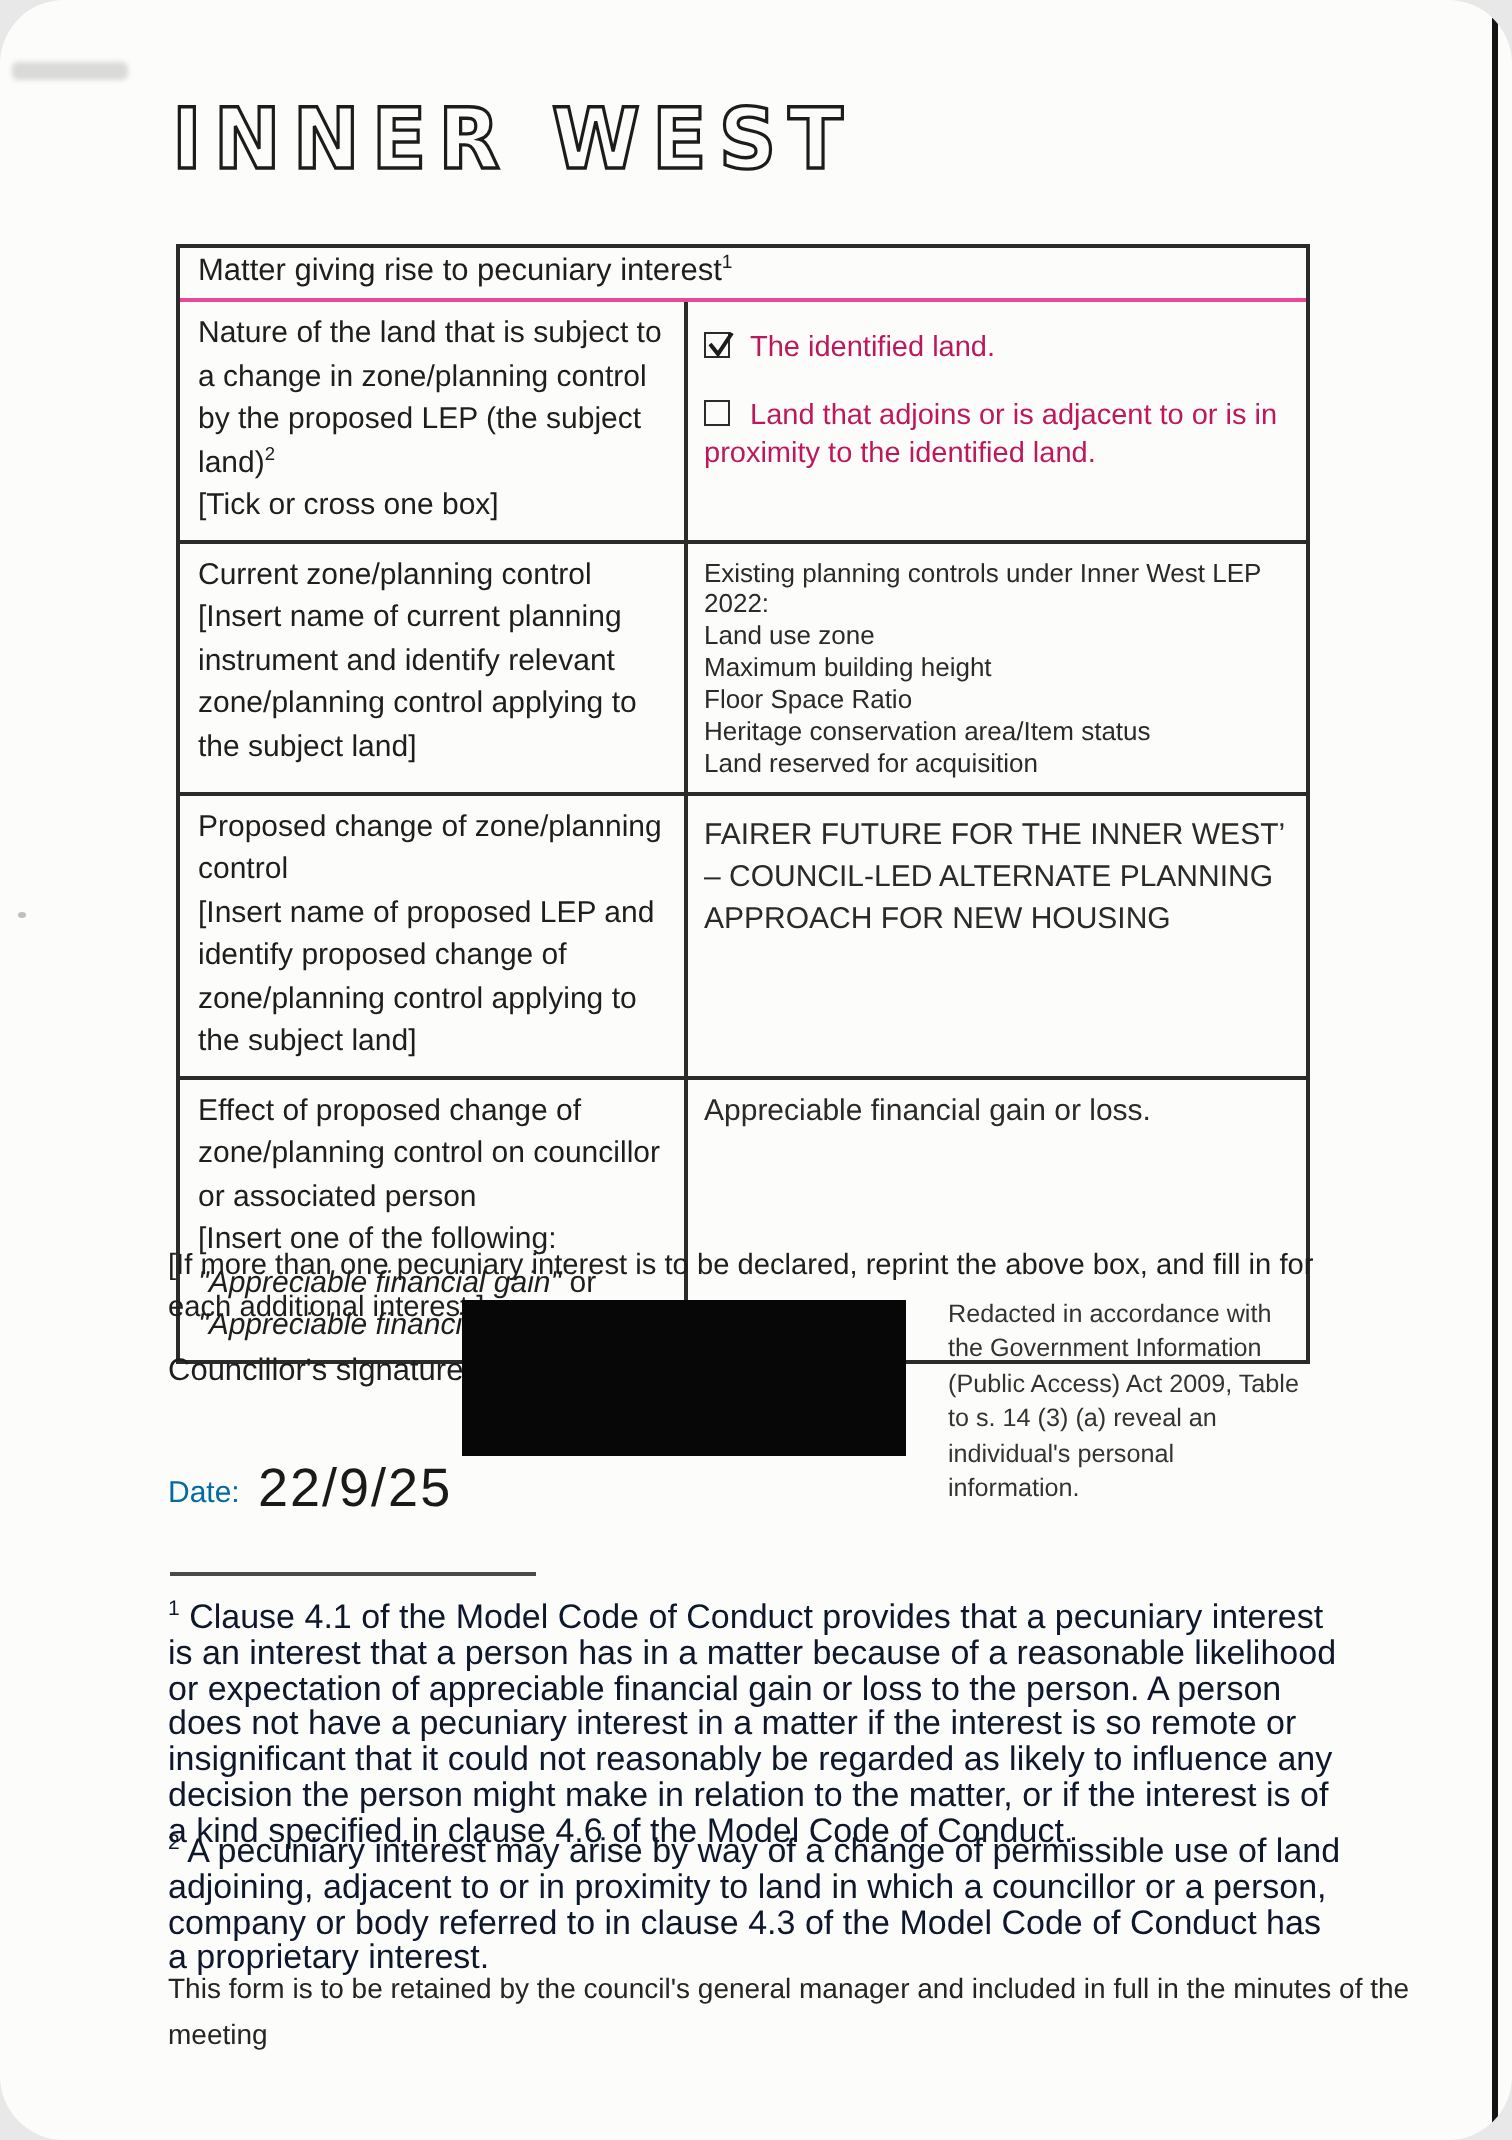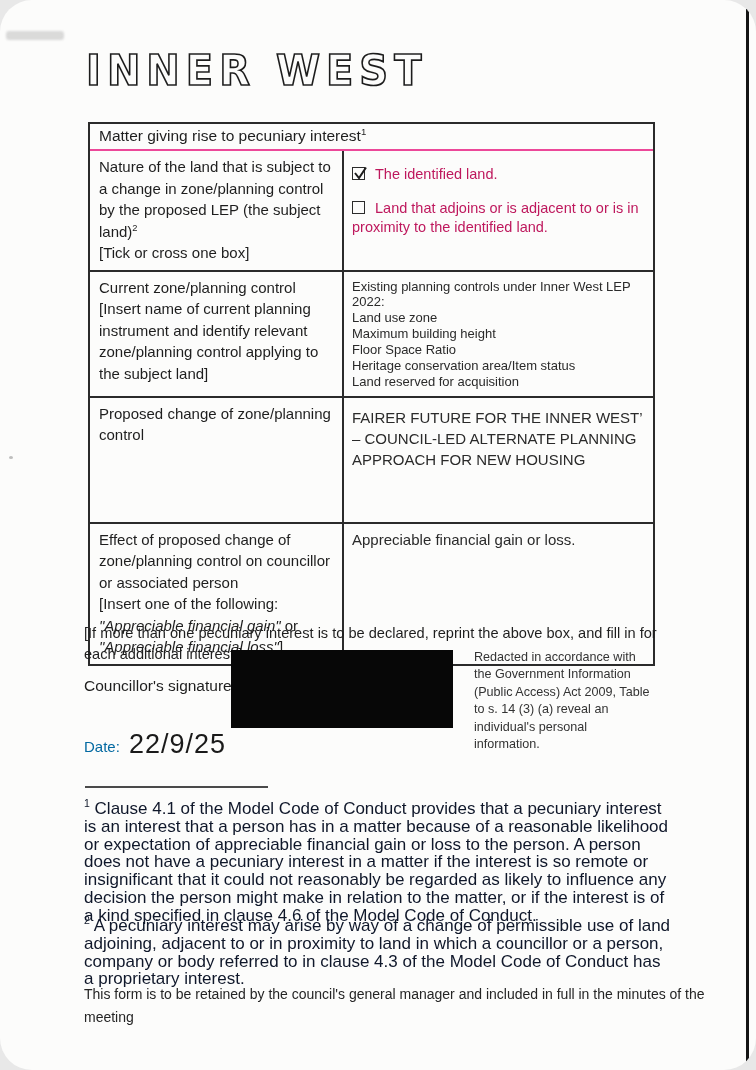--- a/index.html
+++ b/index.html
@@ -185,20 +185,21 @@
 Maximum building height
 Floor Space Ratio
 Heritage conservation area/Item status
 Land reserved for acquisition</div>
       </div>
     </div>
 
     <div class="trow r3">
       <div class="cell-l">
         <span>Proposed change of zone/planning control</span><br>
+        <span>[Insert name of proposed LEP and identify proposed change of zone/planning control applying to the subject land]</span>
       </div>
       <div class="cell-r">
         <div class="val-caps">FAIRER FUTURE FOR THE INNER WEST’
 – COUNCIL-LED ALTERNATE PLANNING
 APPROACH FOR NEW HOUSING</div>
       </div>
     </div>
 
     <div class="trow r4">
       <div class="cell-l">

